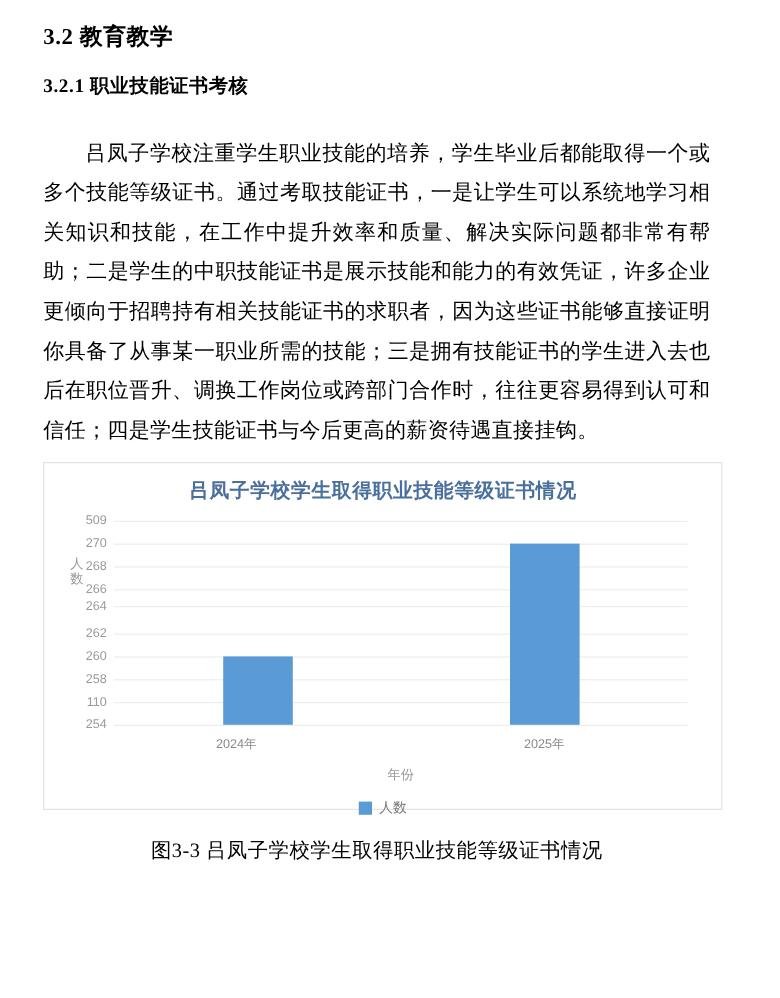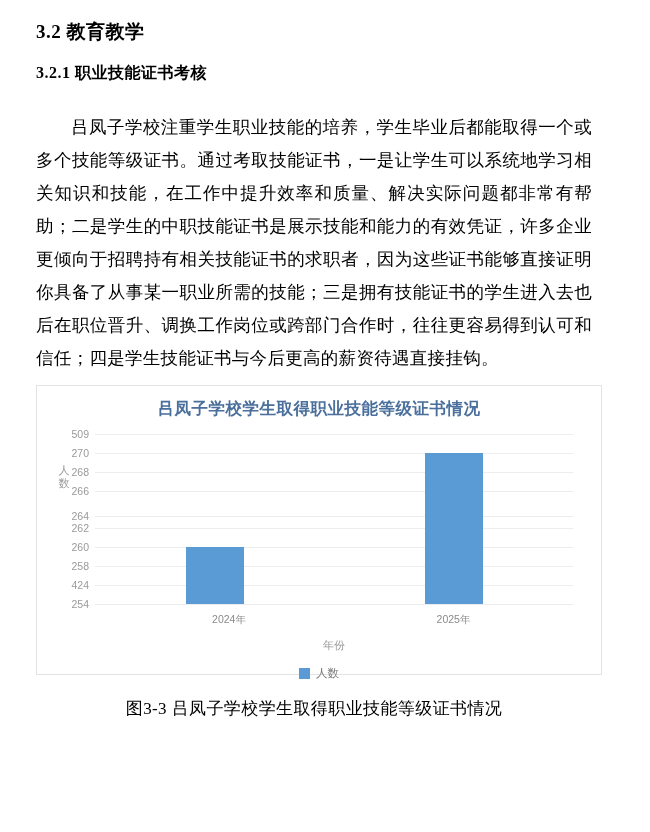--- a/index.html
+++ b/index.html
@@ -178,48 +178,48 @@
       <div class="chart-title">吕凤子学校学生取得职业技能等级证书情况</div>
 
       <div class="y-axis-title">人数</div>
 
       <div class="plot-wrap">
         <div class="plot" id="plot">
             <div class="gridline" style="top: 170px;">
               <div class="tick-label" style="top: 0px;">254</div>
             </div>
             <div class="gridline" style="top: 151.111px;">
-              <div class="tick-label" style="top: 0px;">424</div>
+              <div class="tick-label" style="top: 0px;">110</div>
             </div>
             <div class="gridline" style="top: 132.222px;">
               <div class="tick-label" style="top: 0px;">258</div>
             </div>
             <div class="gridline" style="top: 113.333px;">
               <div class="tick-label" style="top: 0px;">260</div>
             </div>
             <div class="gridline" style="top: 94.4444px;">
               <div class="tick-label" style="top: 0px;">262</div>
             </div>
-            <div class="gridline" style="top: 82px; text-align: right;">
+            <div class="gridline" style="top: 71px; text-align: right;">
               <div class="tick-label" style="top: 0px;">264</div>
             </div>
             <div class="gridline" style="top: 56.6667px;">
               <div class="tick-label" style="top: 0px;">266</div>
             </div>
             <div class="gridline" style="top: 37.7778px;">
               <div class="tick-label" style="top: 0px;">268</div>
             </div>
             <div class="gridline" style="top: 18.8889px;">
               <div class="tick-label" style="top: 0px;">270</div>
             </div>
             <div class="gridline" style="top: 0px;">
               <div class="tick-label" style="top: 0px;">509</div>
             </div>
             <div class="bar" style="height: 56.6667px; left: 90.5px; background: rgb(91, 155, 213);"></div>
-            <div class="x-label" style="left: 134px;">2024年</div>
+            <div class="x-label" style="left: 102px;">2024年</div>
             <div class="bar" style="height: 151.111px; left: 329.5px; background: rgb(91, 155, 213);"></div>
             <div class="x-label" style="left: 358.5px;">2025年</div>
           </div>
         <div class="x-axis-title">年份</div>
         <div class="legend">
           <span class="legend-swatch"></span>
           <span class="legend-label">人数</span>
         </div>
       </div>
 

